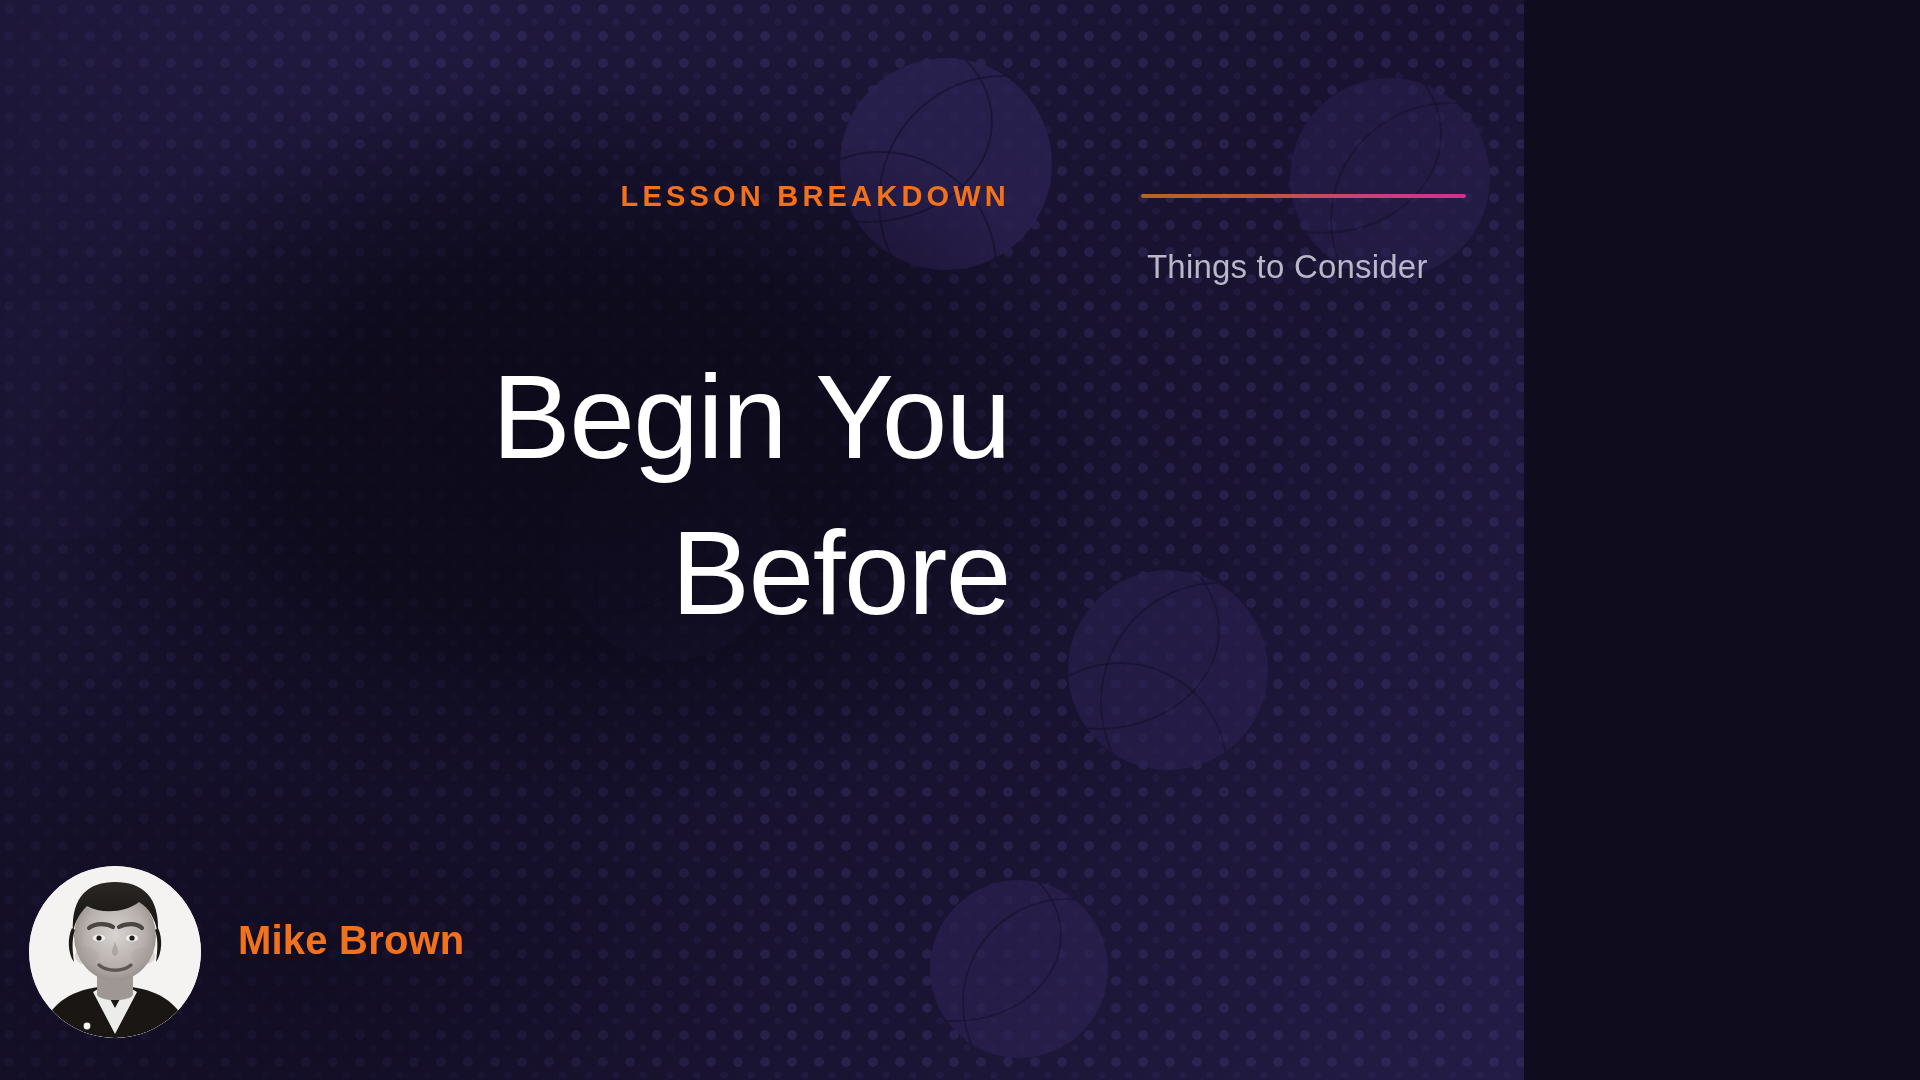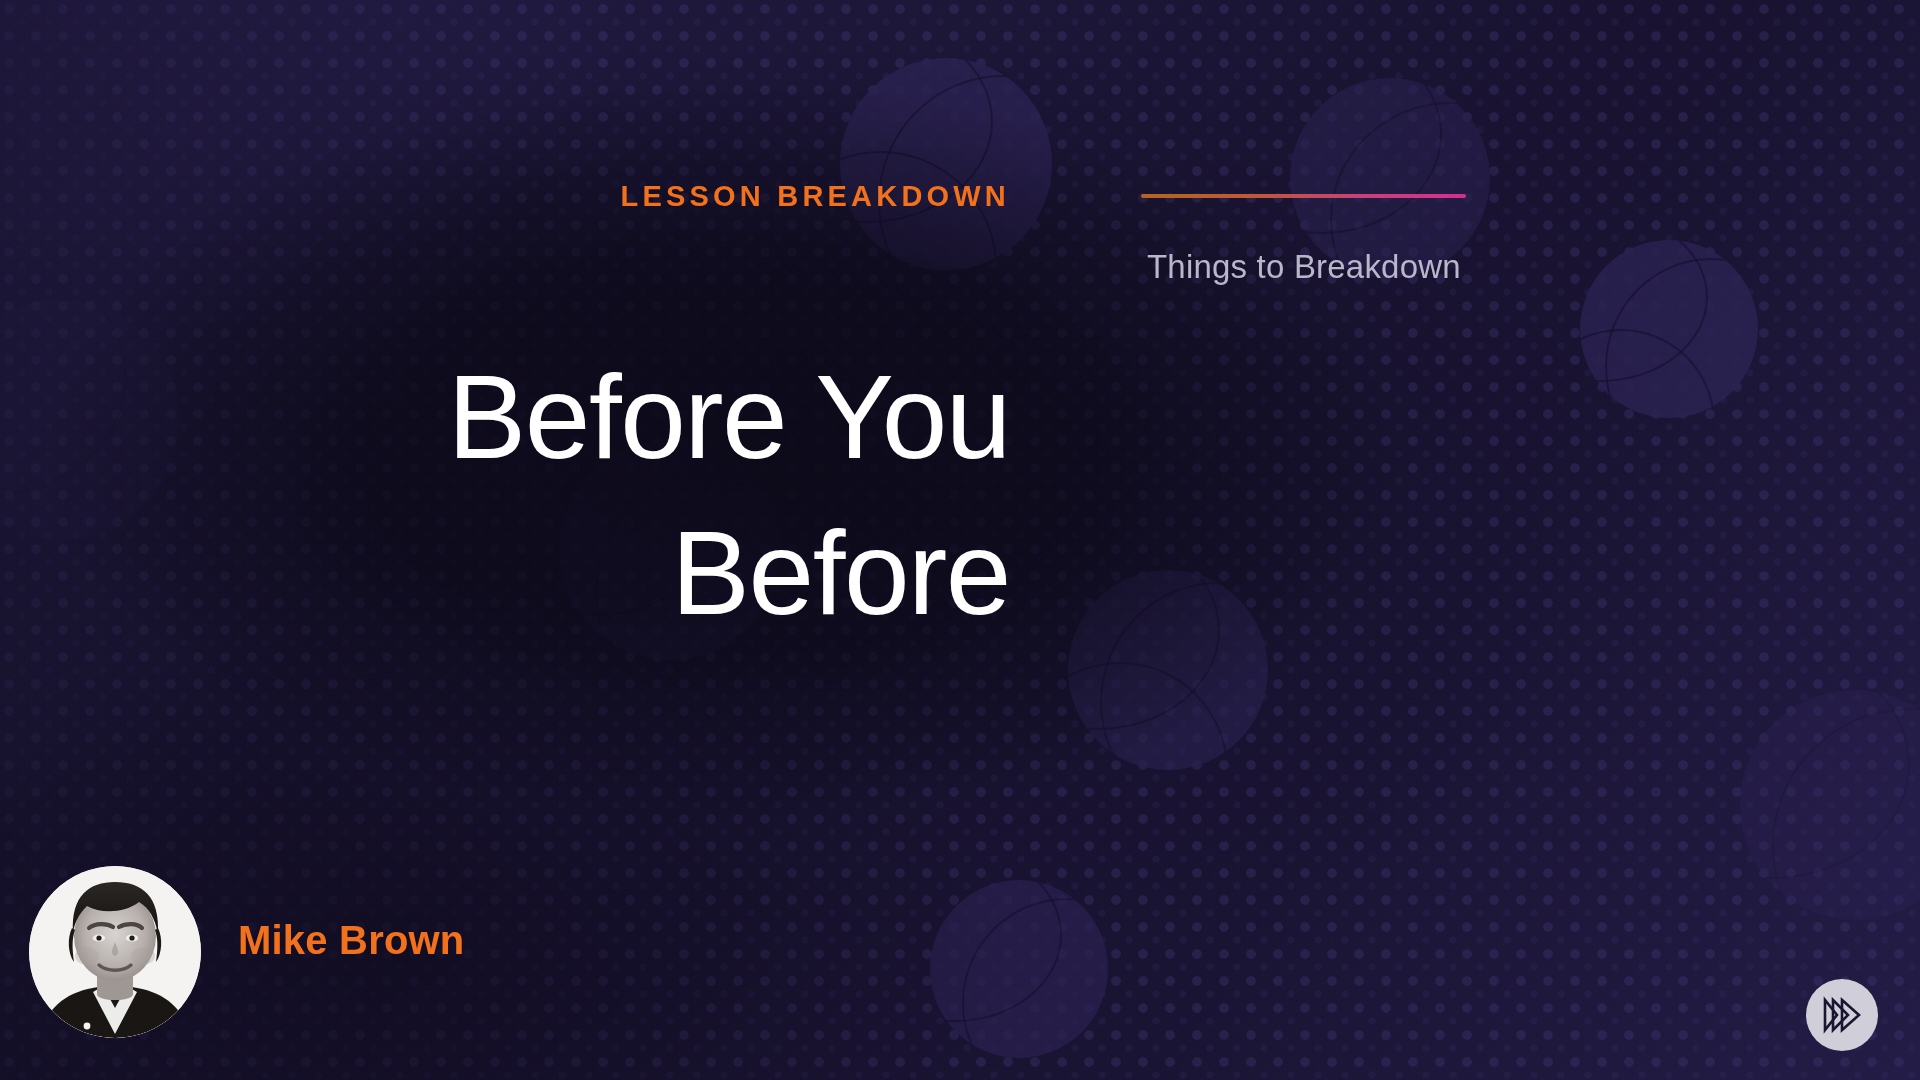--- a/index.html
+++ b/index.html
@@ -5,21 +5,21 @@
 <style>
   html, body {
     margin: 0;
     padding: 0;
     background: #0f0c1d;
   }
   * { box-sizing: border-box; }
 
   .slide {
     position: relative;
-    width: 1920px;
+    width: 1524px;
     height: 1080px;
     overflow: hidden;
     background: #1a1433;
     font-family: "Liberation Sans", "DejaVu Sans", sans-serif;
     -webkit-font-smoothing: antialiased;
   }
 
   
   .bg-base {
     position: absolute;
@@ -238,24 +238,24 @@
 
   <div class="sweep"></div>
   <div class="bg-vignette"></div>
 
   <div class="content">
 
     <div class="eyebrow">Lesson Breakdown</div>
 
     <div class="rule"></div>
 
-    <div class="subtitle">Things to Breakdown</div>
+    <div class="subtitle">Things to Consider</div>
 
     <div class="title">
-      <span class="ln1">Before You</span>
+      <span class="ln1">Begin You</span>
       <span class="ln2">Before</span>
     </div>
 
     <div class="avatar">
       <svg viewBox="0 0 172 172" preserveAspectRatio="xMidYMid slice" aria-hidden="true">
         <defs>
           <clipPath id="avClip">
               <circle cx="86" cy="86" r="86"></circle>
             </clipPath>
           <radialGradient id="skin" cx="50%" cy="48%" r="58%">

